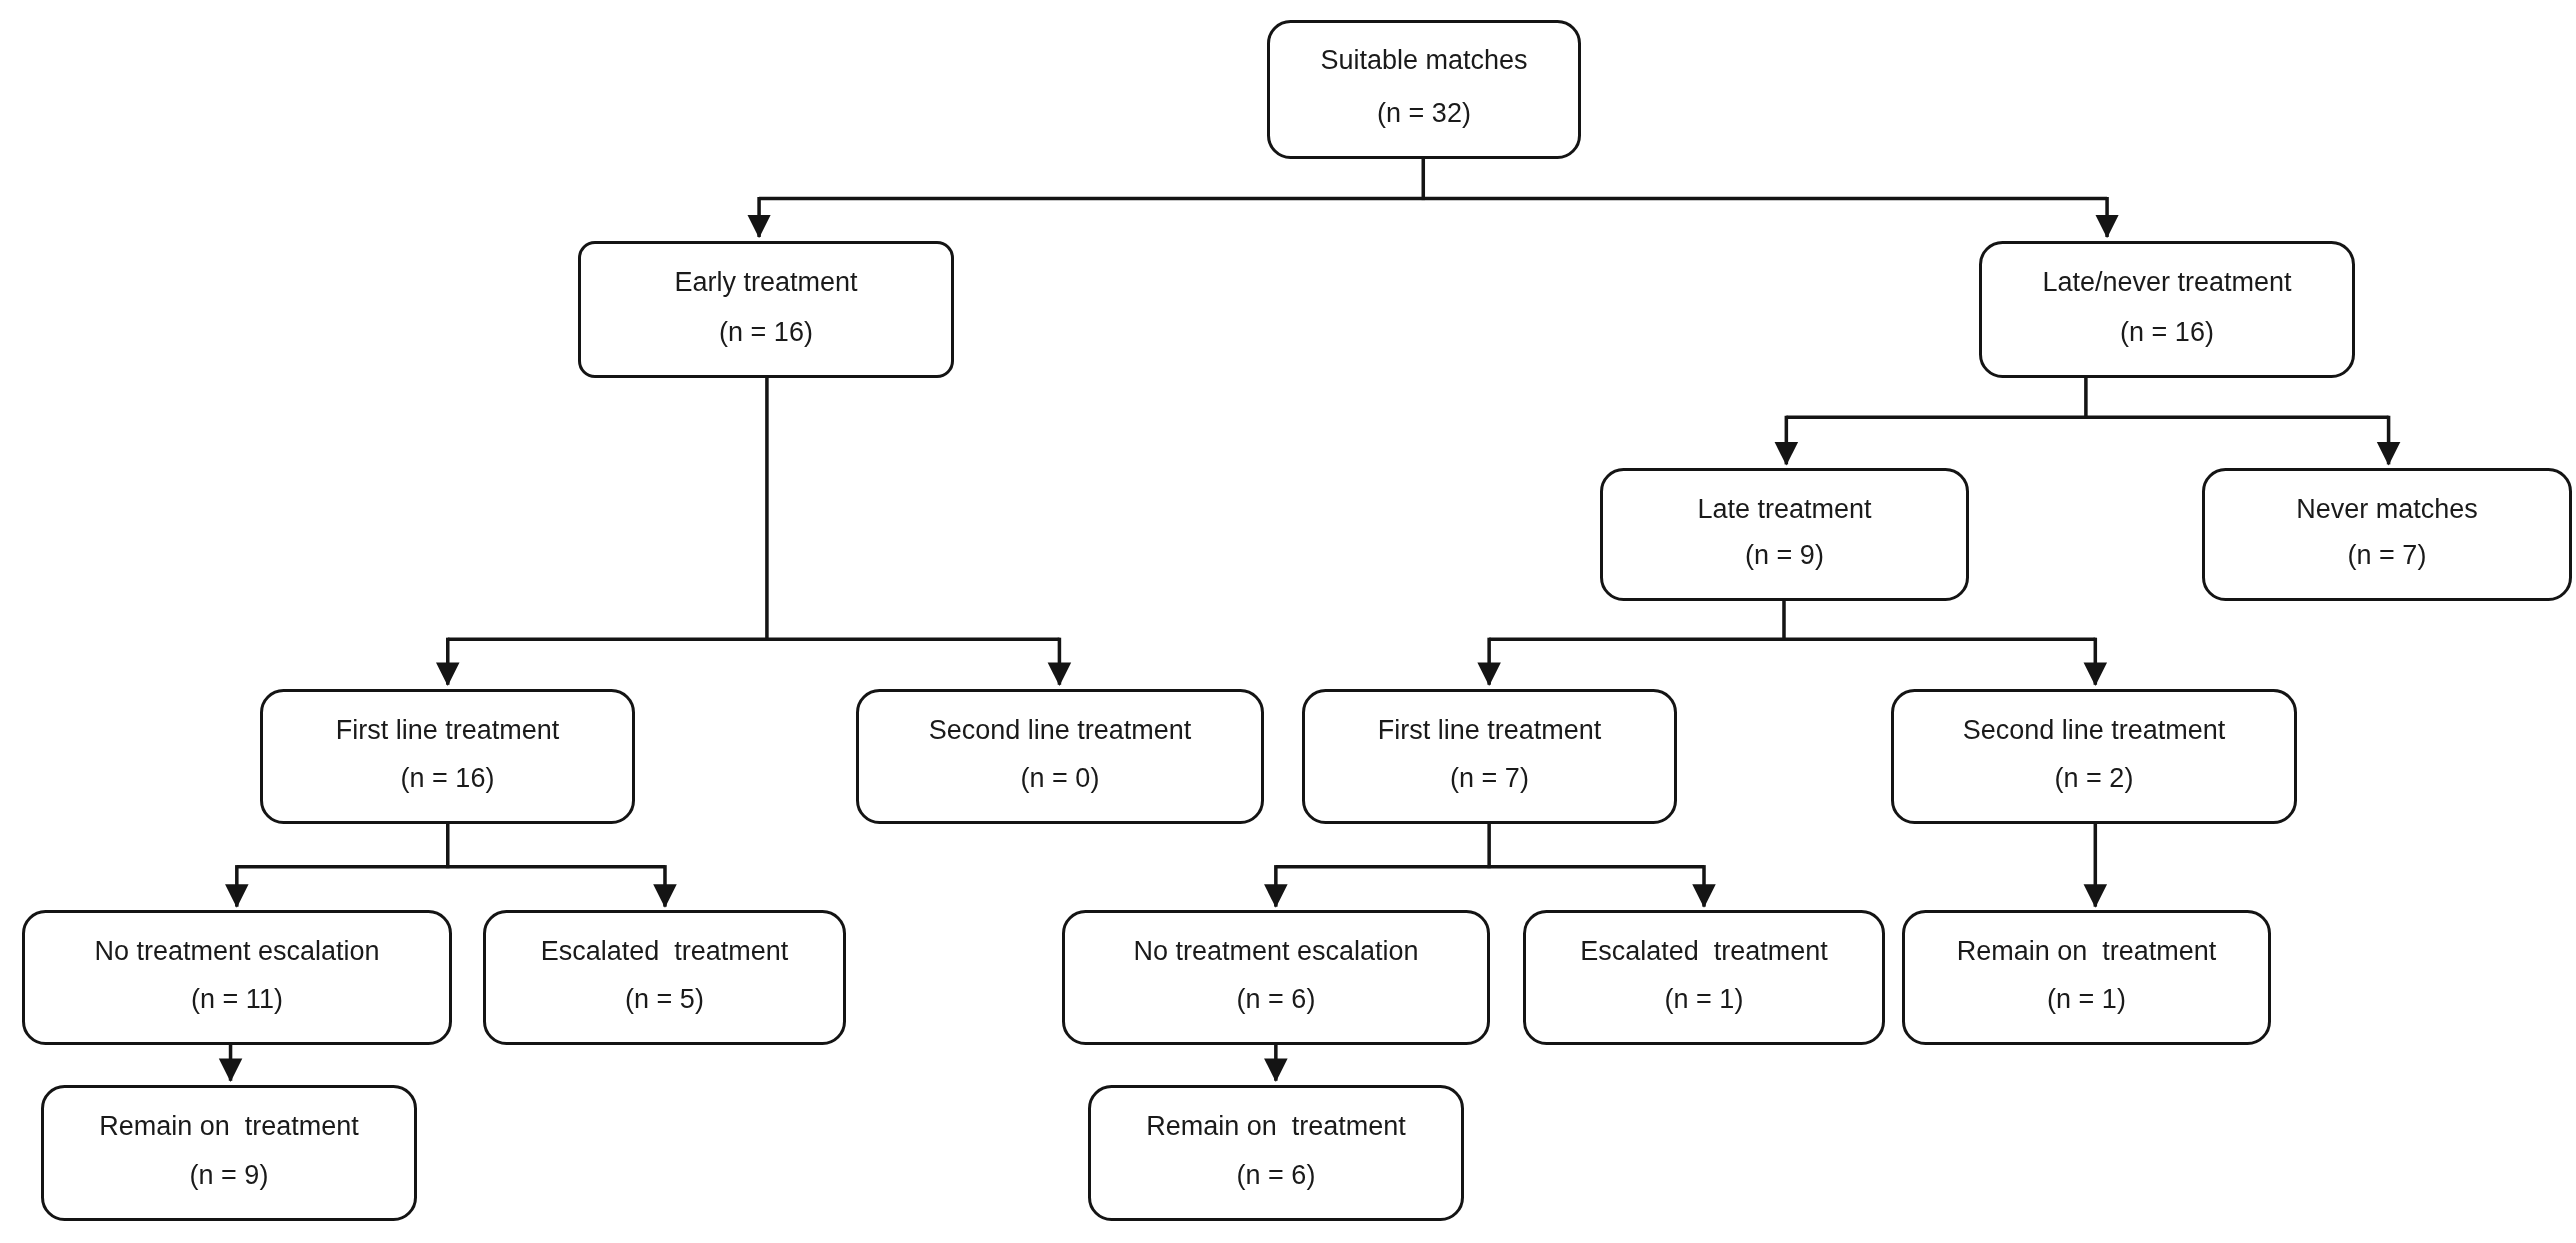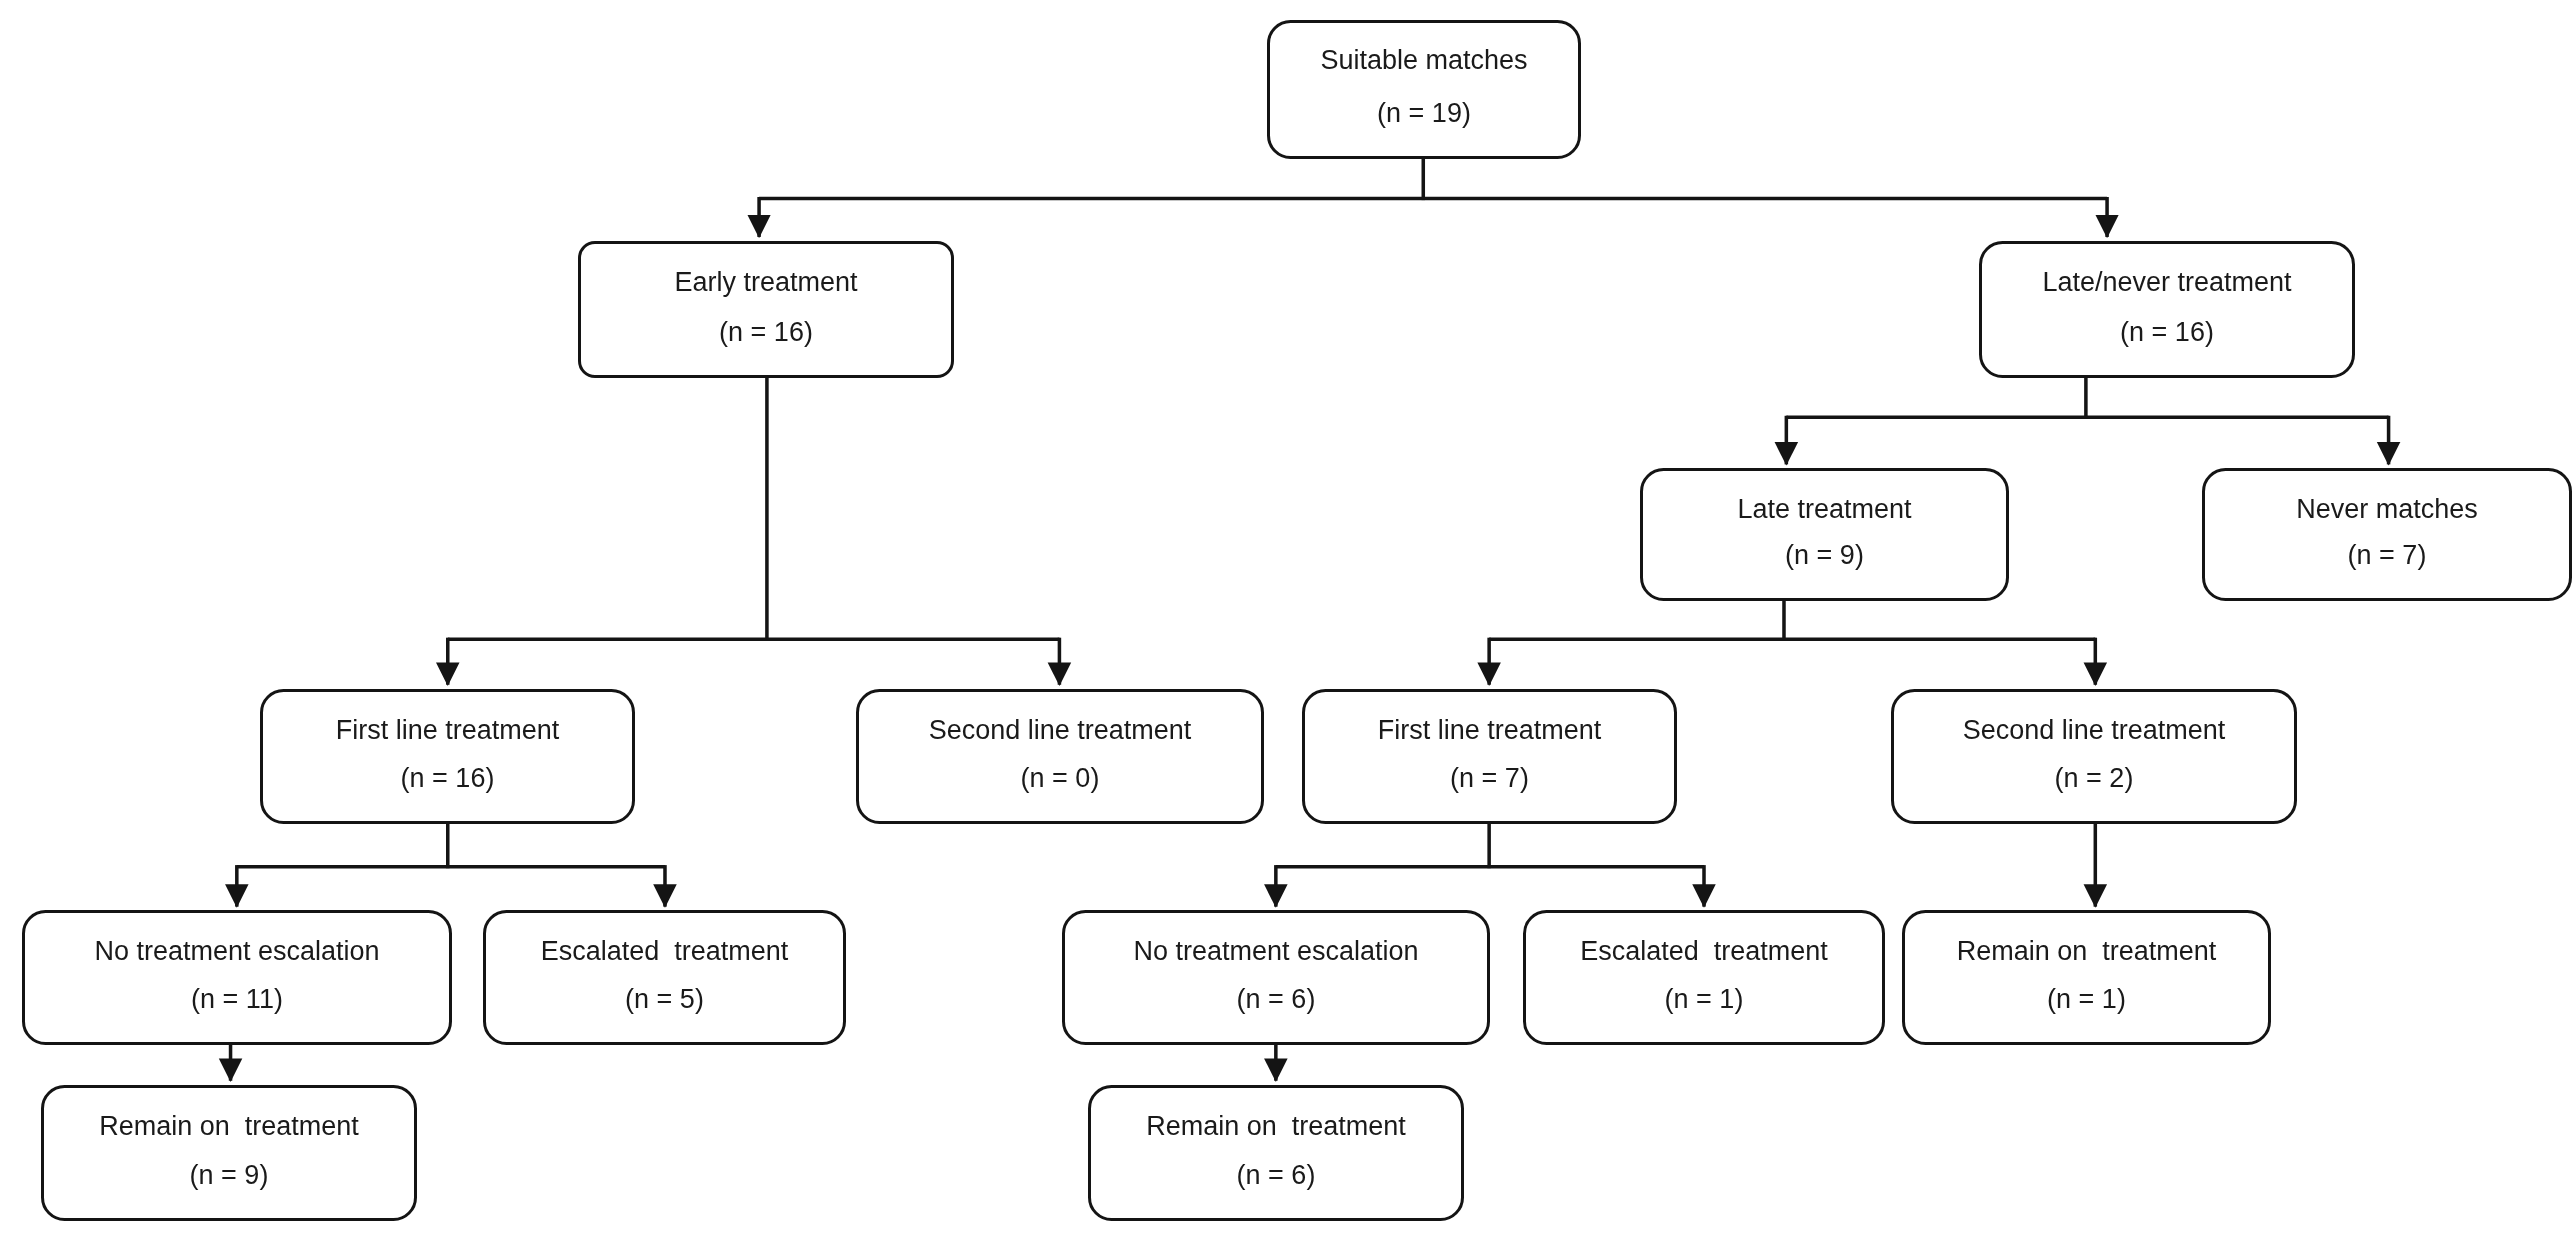--- a/index.html
+++ b/index.html
@@ -89,34 +89,34 @@
       <path d="M2672,1048 V1156" marker-end="url(#arrow)"></path>
 
       <path d="M294,1331 V1378" marker-end="url(#arrow)"></path>
 
       <path d="M1627,1331 V1378" marker-end="url(#arrow)"></path>
     </g>
   </svg>
 
   <div class="node" style="left:1267px; top:19.6px; width:314px; height:139px;">
     <span class="lbl">Suitable matches</span>
-    <span class="cnt">(n = 19)</span>
+    <span class="cnt">(n = 32)</span>
   </div>
 
   <div class="node" style="left:578px; top:241px; width:376px; height:137px;border-radius:17px;">
     <span class="lbl">Early treatment</span>
     <span class="cnt">(n = 16)</span>
   </div>
 
   <div class="node" style="left:1979px; top:241px; width:376px; height:137px;">
     <span class="lbl">Late/never treatment</span>
     <span class="cnt">(n = 16)</span>
   </div>
 
-  <div class="node" style="left:1600px; top:468px; width:369px; height:133px;margin-left:40px;">
+  <div class="node" style="left:1600px; top:468px; width:369px; height:133px;">
     <span class="lbl">Late treatment</span>
     <span class="cnt">(n = 9)</span>
   </div>
 
   <div class="node" style="left:2202px; top:468px; width:370px; height:133px;">
     <span class="lbl">Never matches</span>
     <span class="cnt">(n = 7)</span>
   </div>
 
   <div class="node" style="left:260px; top:689px; width:375px; height:135px;">

